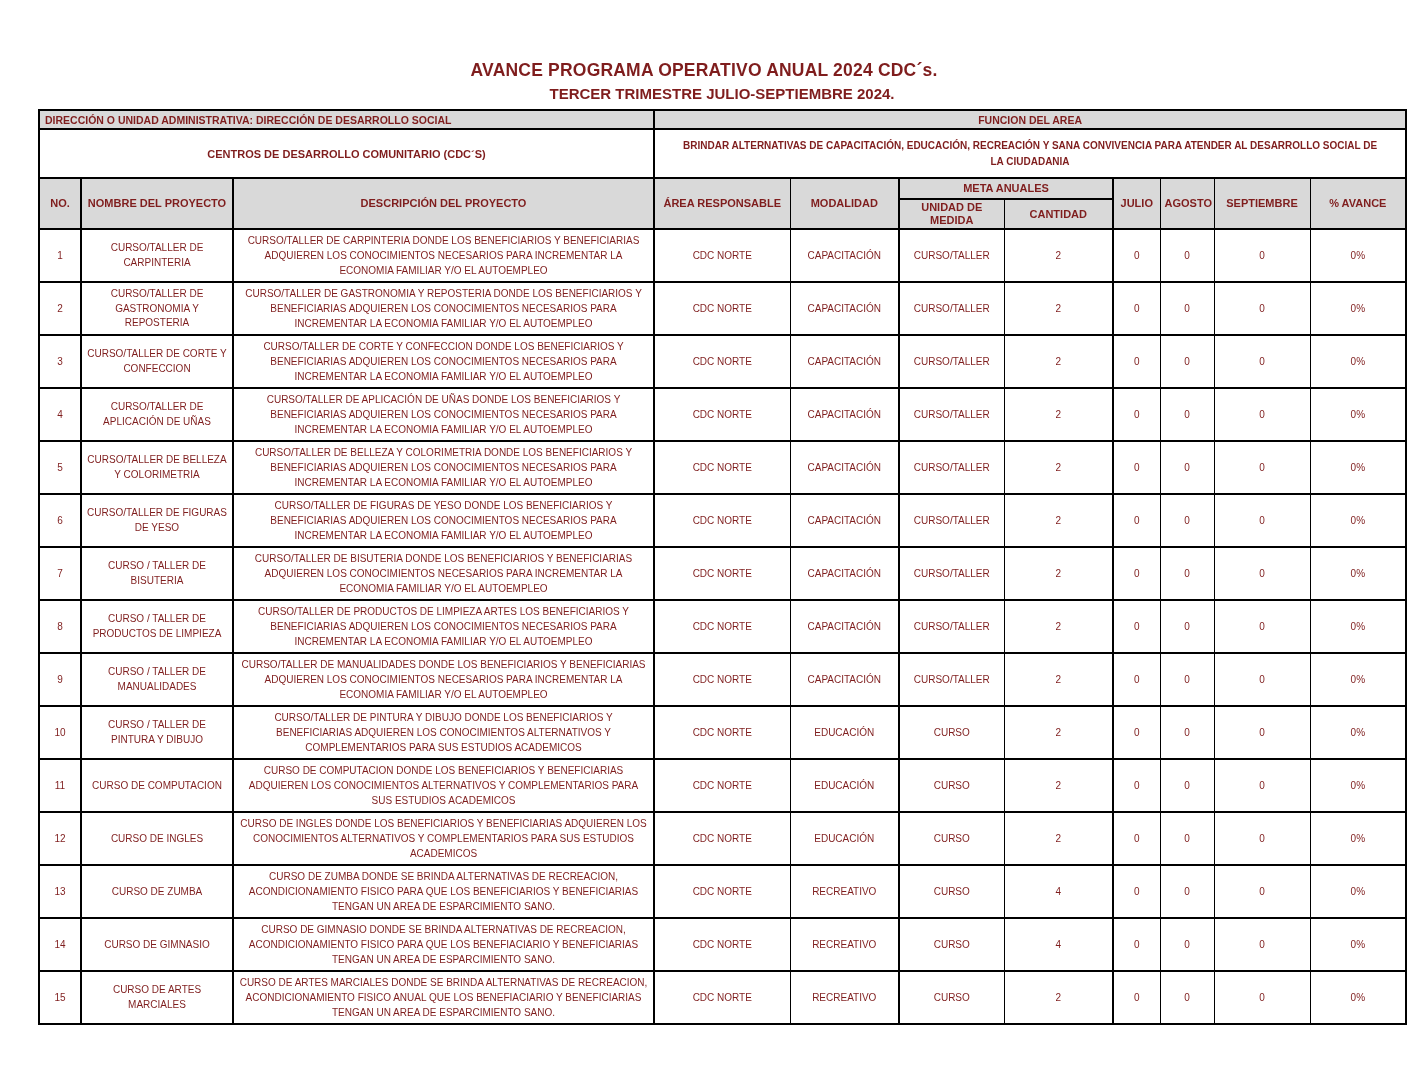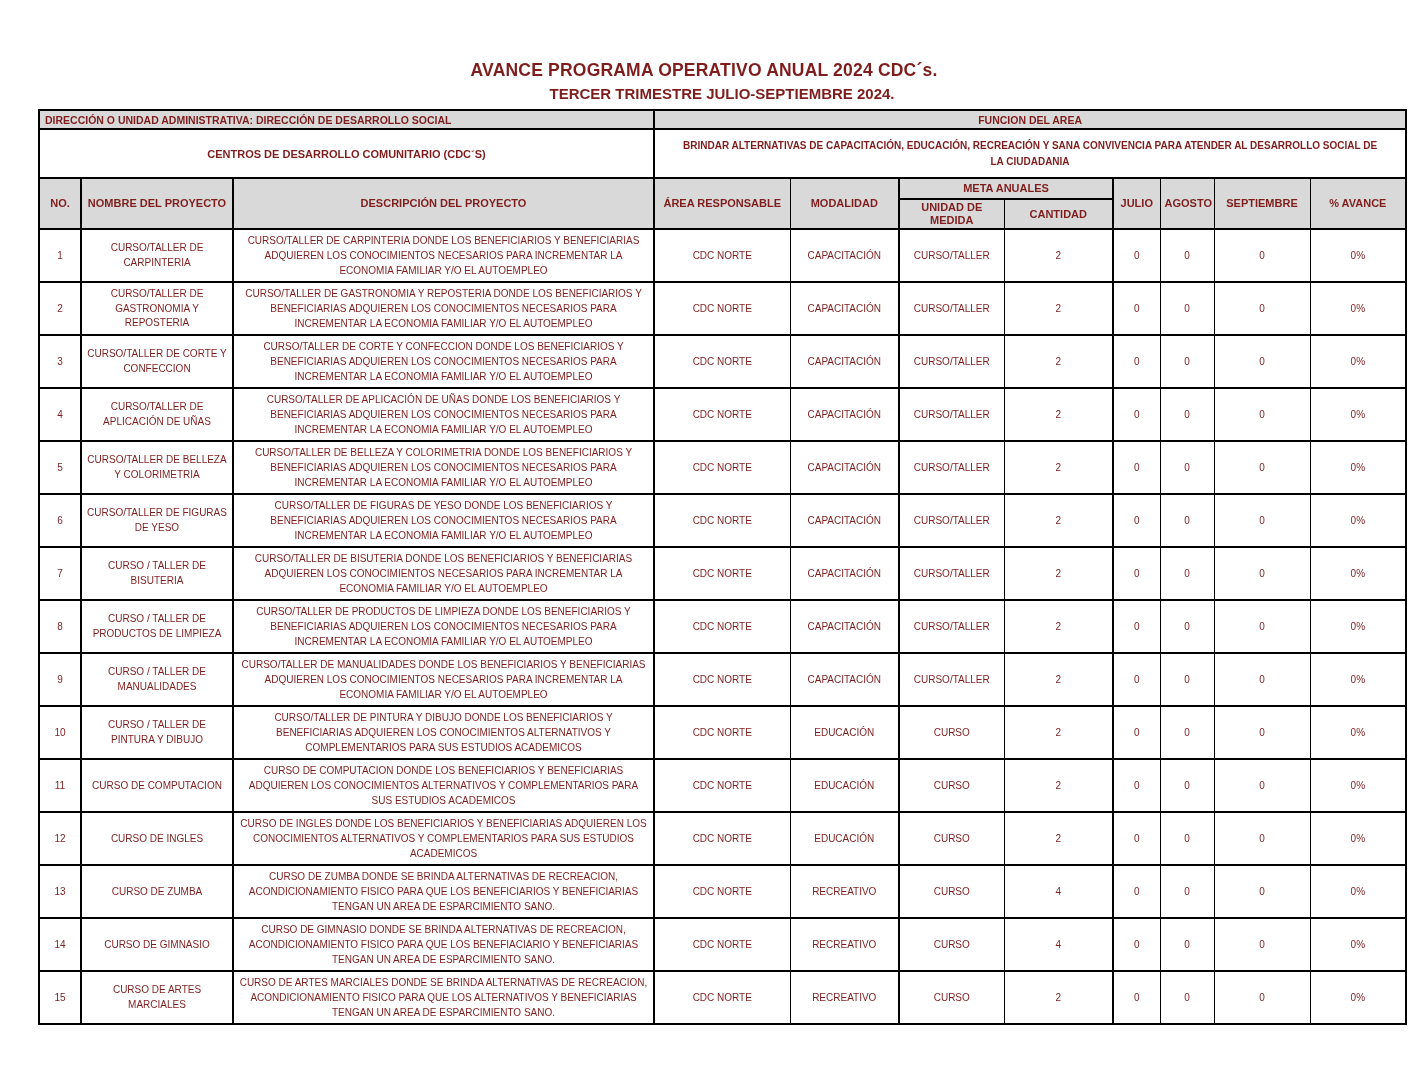--- a/index.html
+++ b/index.html
@@ -200,21 +200,21 @@
     <td class="c-qty">2</td>
     <td class="c-m b-thickL">0</td>
     <td class="c-m">0</td>
     <td class="c-m">0</td>
     <td class="c-adv">0%</td>
   </tr>
 
   <tr>
     <td class="c-no">8</td>
     <td class="c-name b-thickL">CURSO / TALLER DE PRODUCTOS DE LIMPIEZA</td>
-    <td class="c-desc b-thickL">CURSO/TALLER DE PRODUCTOS DE LIMPIEZA DONDE LOS BENEFICIARIOS Y BENEFICIARIAS ADQUIEREN LOS CONOCIMIENTOS NECESARIOS PARA INCREMENTAR LA ECONOMIA FAMILIAR Y/O EL AUTOEMPLEO</td>
+    <td class="c-desc b-thickL">CURSO/TALLER DE PRODUCTOS DE LIMPIEZA ARTES LOS BENEFICIARIOS Y BENEFICIARIAS ADQUIEREN LOS CONOCIMIENTOS NECESARIOS PARA INCREMENTAR LA ECONOMIA FAMILIAR Y/O EL AUTOEMPLEO</td>
     <td class="c-area b-thickL">CDC NORTE</td>
     <td class="c-mod">CAPACITACIÓN</td>
     <td class="c-unit b-thickL">CURSO/TALLER</td>
     <td class="c-qty">2</td>
     <td class="c-m b-thickL">0</td>
     <td class="c-m">0</td>
     <td class="c-m">0</td>
     <td class="c-adv">0%</td>
   </tr>
 
@@ -298,21 +298,21 @@
     <td class="c-qty">4</td>
     <td class="c-m b-thickL">0</td>
     <td class="c-m">0</td>
     <td class="c-m">0</td>
     <td class="c-adv">0%</td>
   </tr>
 
   <tr>
     <td class="c-no">15</td>
     <td class="c-name b-thickL">CURSO DE ARTES MARCIALES</td>
-    <td class="c-desc b-thickL">CURSO DE ARTES MARCIALES DONDE SE BRINDA ALTERNATIVAS DE RECREACION, ACONDICIONAMIENTO FISICO PARA QUE LOS ALTERNATIVOS Y BENEFICIARIAS TENGAN UN AREA DE ESPARCIMIENTO SANO.</td>
+    <td class="c-desc b-thickL">CURSO DE ARTES MARCIALES DONDE SE BRINDA ALTERNATIVAS DE RECREACION, ACONDICIONAMIENTO FISICO ANUAL QUE LOS BENEFIACIARIO Y BENEFICIARIAS TENGAN UN AREA DE ESPARCIMIENTO SANO.</td>
     <td class="c-area b-thickL">CDC NORTE</td>
     <td class="c-mod">RECREATIVO</td>
     <td class="c-unit b-thickL">CURSO</td>
     <td class="c-qty">2</td>
     <td class="c-m b-thickL">0</td>
     <td class="c-m">0</td>
     <td class="c-m">0</td>
     <td class="c-adv">0%</td>
   </tr>
 </tbody>

